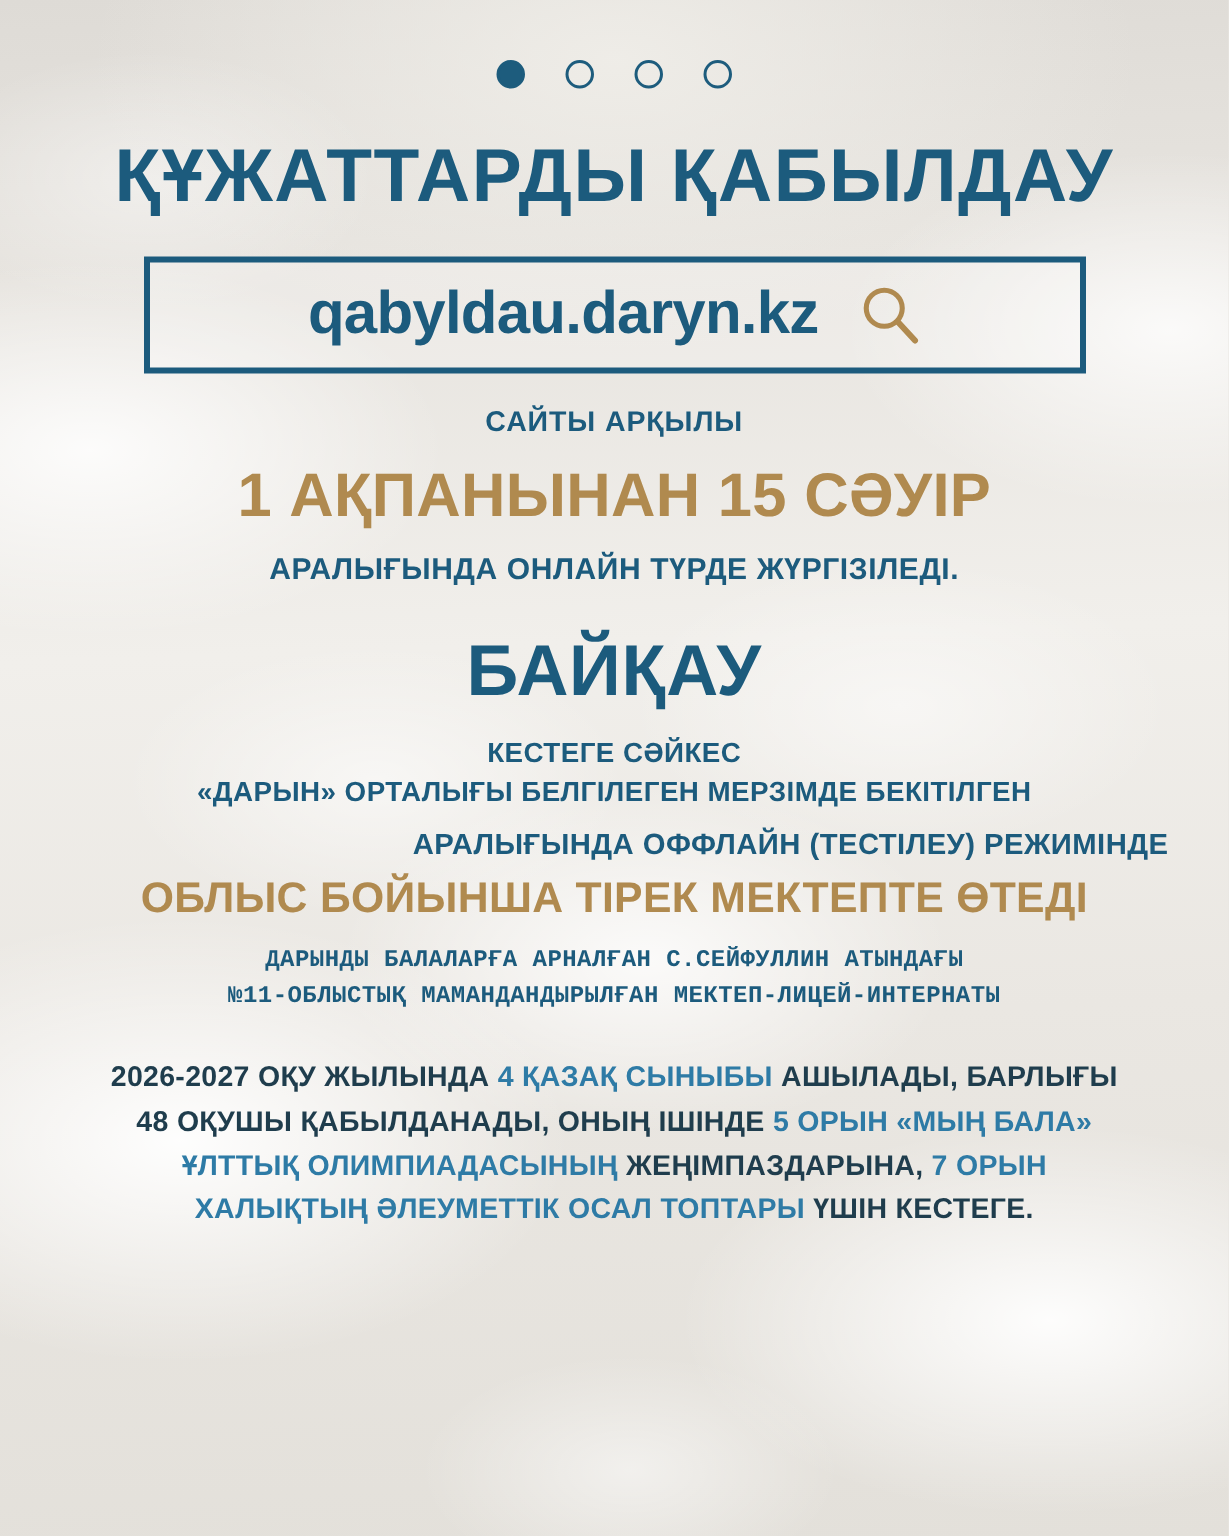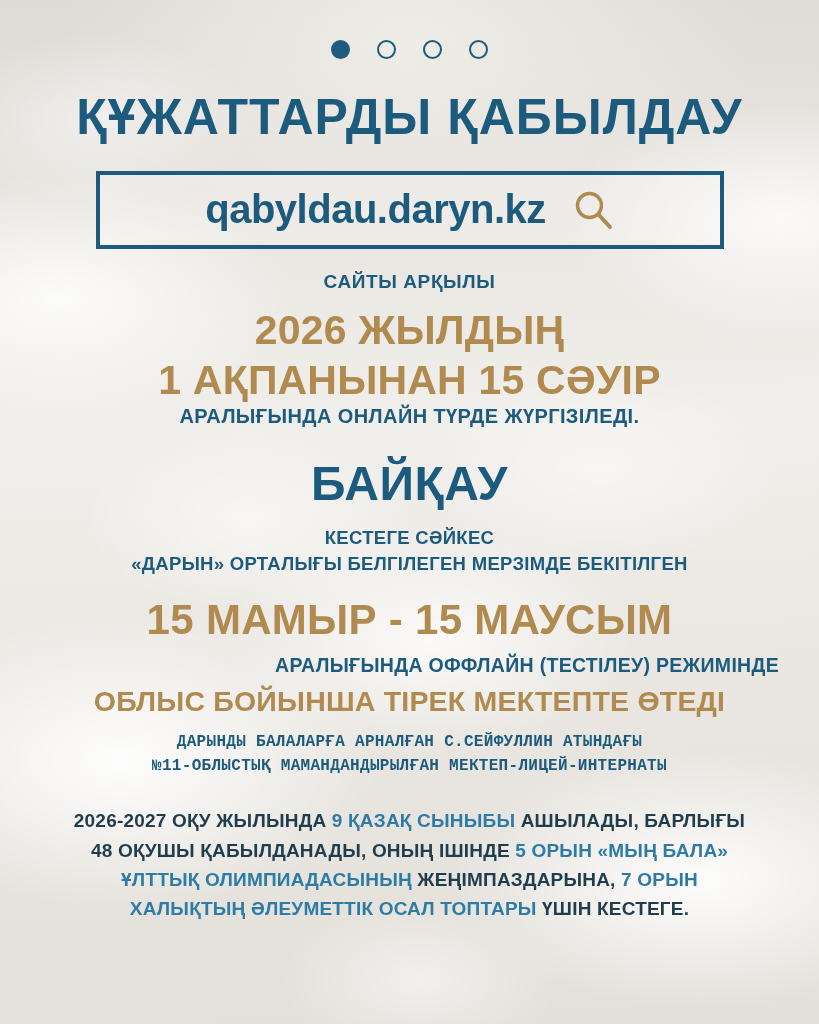--- a/index.html
+++ b/index.html
@@ -109,21 +109,21 @@
   .date-big {
     margin-top: 12px;
     font-size: 41px;
     font-weight: bold;
     color: #b08a4f;
     line-height: 1.22;
     letter-spacing: 0.2px;
   }
 
   .line-note {
-    margin-top: 0;
+    margin-top: 14px;
     font-size: 20px;
     font-weight: bold;
     color: #1c5b7d;
     letter-spacing: 0.4px;
   }
 
   .heading2 {
     margin-top: 28px;
     font-size: 48px;
     font-weight: bold;
@@ -207,42 +207,40 @@
         <svg width="42" height="42" viewBox="0 0 42 42" aria-hidden="true">
           <circle cx="17.5" cy="16.5" r="12" fill="none" stroke="#b08a4f" stroke-width="3.4"></circle>
           <line x1="26.5" y1="25.5" x2="38" y2="38" stroke="#b08a4f" stroke-width="4" stroke-linecap="round"></line>
         </svg>
       </span>
     </div>
 
     <div class="sub-small">САЙТЫ АРҚЫЛЫ</div>
 
     <div class="date-big">
-      <div>2026 ЖЫЛДЫҢ</div>
       <div>1 АҚПАНЫНАН 15 СӘУІР</div>
     </div>
 
     <div class="line-note">АРАЛЫҒЫНДА ОНЛАЙН ТҮРДЕ ЖҮРГІЗІЛЕДІ.</div>
 
     <div class="heading2">БАЙҚАУ</div>
 
     <div class="note-two">
       <div>КЕСТЕГЕ СӘЙКЕС</div>
       <div>«ДАРЫН» ОРТАЛЫҒЫ БЕЛГІЛЕГЕН МЕРЗІМДЕ БЕКІТІЛГЕН</div>
     </div>
 
-    <div class="date-range">15 МАМЫР - 15 МАУСЫМ</div>
 
     <div class="offline-note">АРАЛЫҒЫНДА ОФФЛАЙН (ТЕСТІЛЕУ) РЕЖИМІНДЕ</div>
 
     <div class="school-line">ОБЛЫС БОЙЫНША ТІРЕК МЕКТЕПТЕ ӨТЕДІ</div>
 
     <div class="school-detail">
       <div>ДАРЫНДЫ БАЛАЛАРҒА АРНАЛҒАН С.СЕЙФУЛЛИН  АТЫНДАҒЫ</div>
       <div>№11-ОБЛЫСТЫҚ МАМАНДАНДЫРЫЛҒАН  МЕКТЕП-ЛИЦЕЙ-ИНТЕРНАТЫ</div>
     </div>
 
     <div class="footer-para">
-      <span>2026-2027 ОҚУ ЖЫЛЫНДА </span><span class="hl">9 ҚАЗАҚ СЫНЫБЫ</span><span> АШЫЛАДЫ, БАРЛЫҒЫ 48 ОҚУШЫ ҚАБЫЛДАНАДЫ, ОНЫҢ ІШІНДЕ </span><span class="hl">5 ОРЫН «МЫҢ БАЛА»  ҰЛТТЫҚ ОЛИМПИАДАСЫНЫҢ</span><span> ЖЕҢІМПАЗДАРЫНА, </span><span class="hl">7 ОРЫН ХАЛЫҚТЫҢ ӘЛЕУМЕТТІК ОСАЛ ТОПТАРЫ</span><span> ҮШІН КЕСТЕГЕ.</span>
+      <span>2026-2027 ОҚУ ЖЫЛЫНДА </span><span class="hl">4 ҚАЗАҚ СЫНЫБЫ</span><span> АШЫЛАДЫ, БАРЛЫҒЫ 48 ОҚУШЫ ҚАБЫЛДАНАДЫ, ОНЫҢ ІШІНДЕ </span><span class="hl">5 ОРЫН «МЫҢ БАЛА»  ҰЛТТЫҚ ОЛИМПИАДАСЫНЫҢ</span><span> ЖЕҢІМПАЗДАРЫНА, </span><span class="hl">7 ОРЫН ХАЛЫҚТЫҢ ӘЛЕУМЕТТІК ОСАЛ ТОПТАРЫ</span><span> ҮШІН КЕСТЕГЕ.</span>
     </div>
 
   </div>
 </div>
 
 </body></html>

